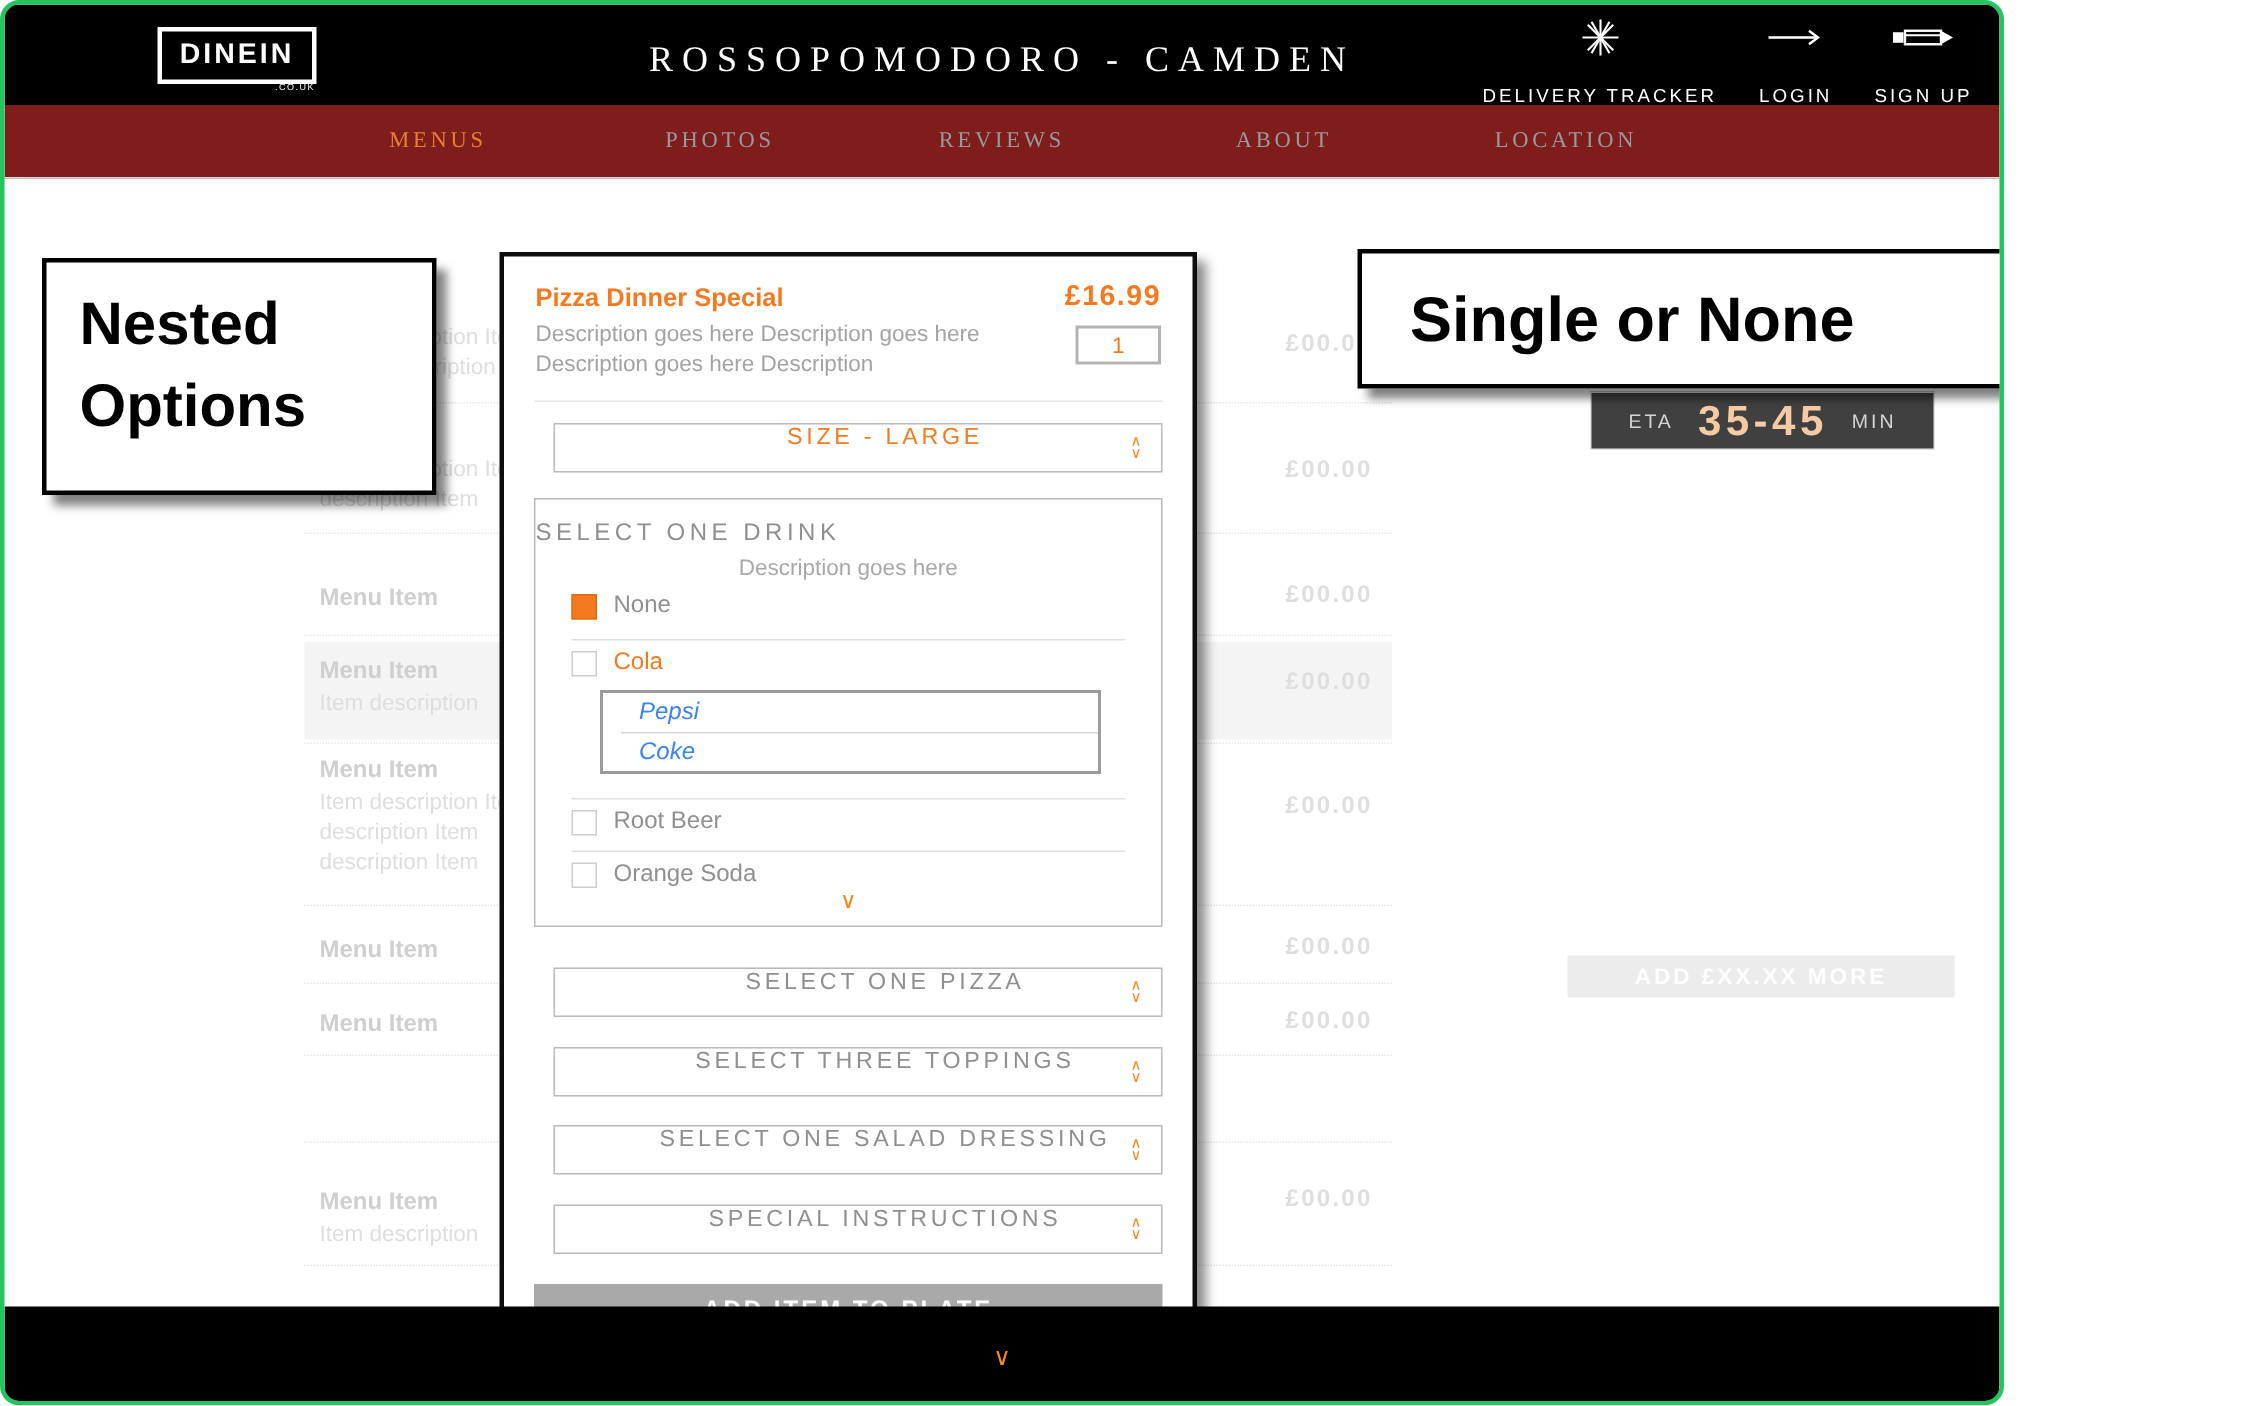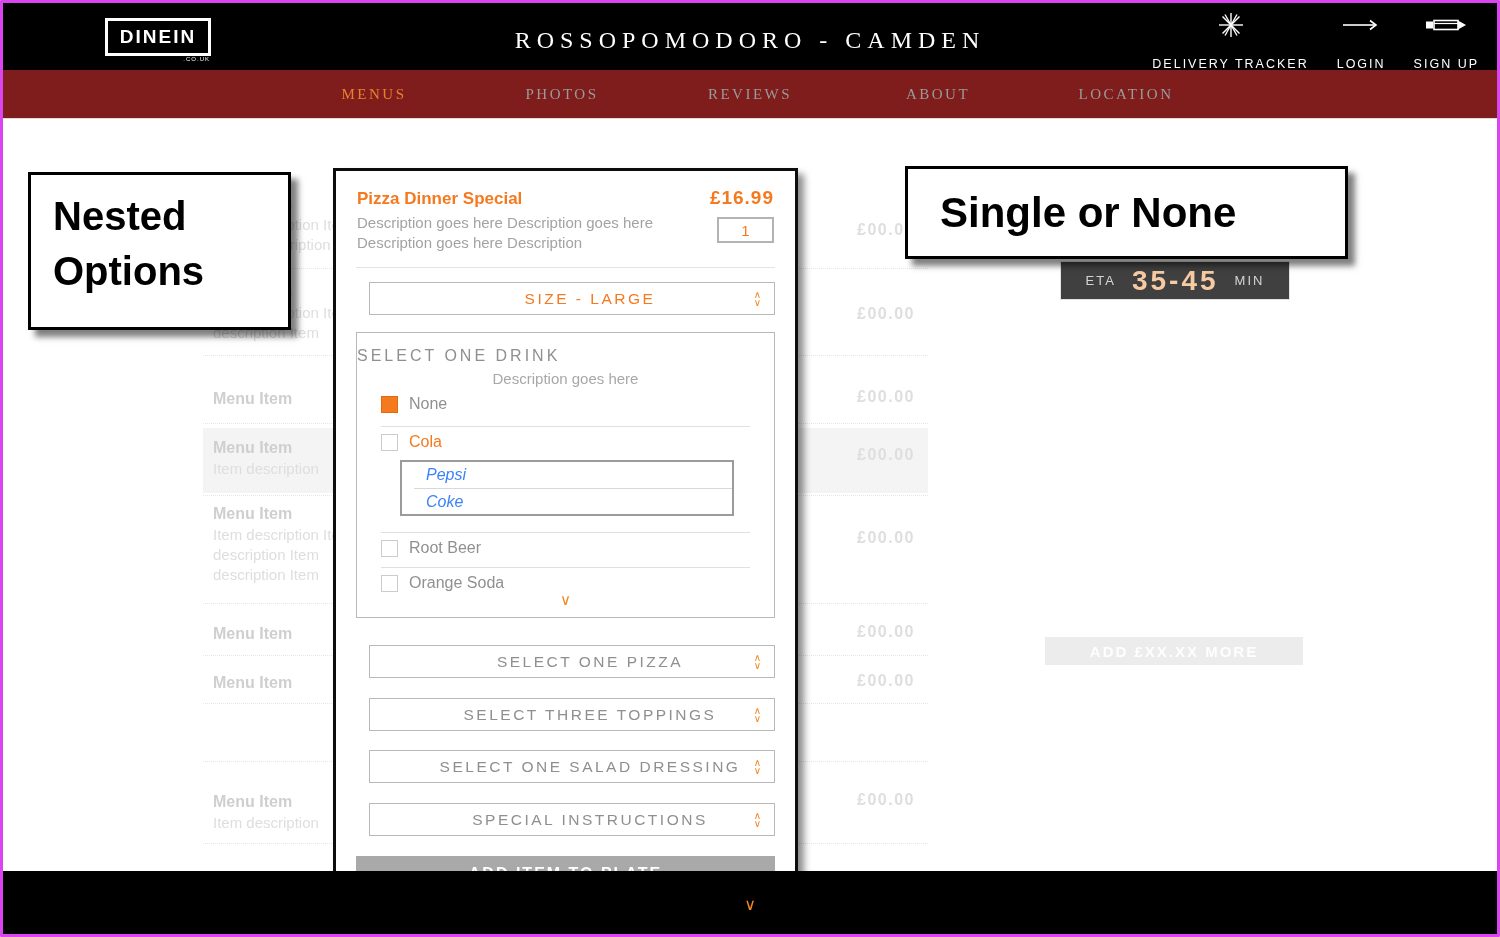--- a/index.html
+++ b/index.html
@@ -1,19 +1,19 @@
 <!DOCTYPE html>
 <html><head>
 <meta charset="utf-8">
 <style>
   * { box-sizing: border-box; margin: 0; padding: 0; }
   body { font-family: "Liberation Sans", sans-serif; background: #ffffff; }
   #page {
-    position: relative; width: 1500px; height: 937px;
-    background: #ffffff; border: 3px solid #d946ef; border-radius: 1px;
+    position: relative; width: 1336px; height: 937px;
+    background: #ffffff; border: 3px solid #22c55e; border-radius: 13px;
     overflow: hidden;
   }
   
   .topbar { position: absolute; left: 0; top: 0; width: 100%; height: 67px; background: #000; z-index: 6; }
   .logo-box {
     position: absolute; left: 102px; top: 15px; width: 106px; height: 38px;
     border: 3px solid #fff; display: flex; align-items: center; justify-content: center;
   }
   .logo-text { color: #fff; font-weight: bold; font-size: 19px; letter-spacing: 2px; }
   .logo-sub { position: absolute; right: -2px; bottom: -9px; color: #fff; font-size: 6px; letter-spacing: 1px; }
@@ -68,21 +68,21 @@
   .modal-price { position: absolute; right: 21px; top: 16px; color: #f4791f; font-size: 19px; font-weight: bold; letter-spacing: 1px; }
   .qty-box {
     position: absolute; right: 21px; top: 46px; width: 57px; height: 26px;
     border: 2px solid #b3b3b3; color: #f4791f; font-size: 15px;
     display: flex; align-items: center; justify-content: center; cursor: text;
   }
   .modal-divider { position: absolute; left: 20px; right: 20px; top: 96px; border-top: 1px solid #e4e4e4; }
   .select-bar {
     position: absolute; left: 33px; right: 20px; height: 33px;
     border: 1px solid #b9b9b9; background: #fff; cursor: pointer;
-    display: flex; align-items: center; justify-content: center; padding-left: 36px;
+    display: flex; align-items: flex-start; justify-content: center; padding-left: 36px;
   }
   .select-bar .bar-label { font-size: 15.5px; letter-spacing: 2.5px; color: #8f8f8f; }
   .select-bar.accent .bar-label { color: #f4791f; }
   .chev { position: absolute; right: 13px; top: 50%; transform: translateY(-50%); display: flex; flex-direction: column; align-items: center; color: #f4861f; }
   .chev span { font-size: 10px; line-height: 8px; }
   .drink-panel {
     position: absolute; left: 20px; right: 20px; top: 161px; height: 286px;
     border: 1px solid #b9b9b9; background: #fff;
   }
   .drink-title { position: absolute; top: 14px; left: 0; right: 0; color: #8f8f8f; font-size: 16px; letter-spacing: 3px; }

